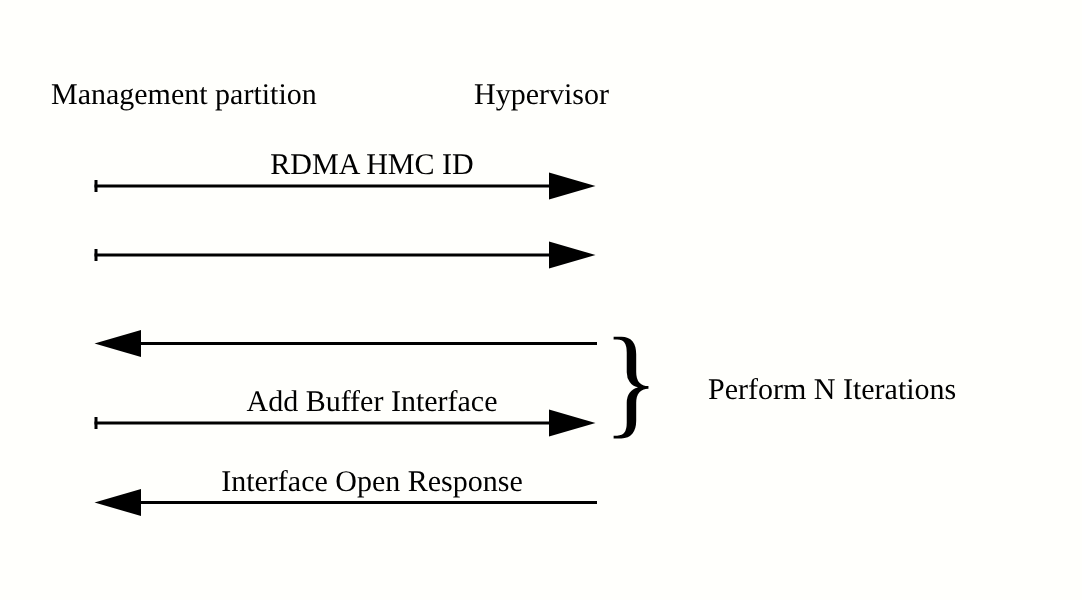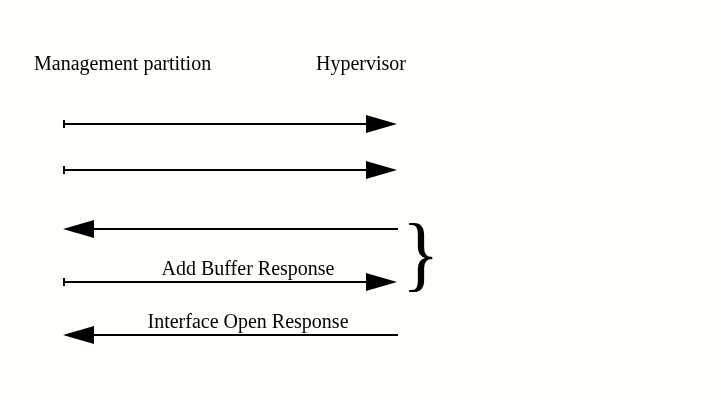--- a/index.html
+++ b/index.html
@@ -79,35 +79,37 @@
   }
 </style>
 </head>
 <body>
 
 <div class="canvas">
 
   <span class="actor actor-right">Hypervisor</span>
   <span class="actor actor-left">Management partition</span>
 
+  <span class="msg-label l1">RDMA HMC ID</span>
   <div class="line line-right a1"></div>
   <div class="tick tk a1"></div>
   <div class="head head-right hr a1"></div>
 
   <div class="line line-right a2"></div>
   <div class="tick tk a2"></div>
   <div class="head head-right hr a2"></div>
 
   <div class="line line-left a3"></div>
   <div class="head head-left hl a3"></div>
 
-  <span class="msg-label l4">Add Buffer Response</span>
+  <span class="msg-label l4">Add Buffer Interface</span>
   <div class="line line-right a4"></div>
   <div class="tick tk a4"></div>
   <div class="head head-right hr a4"></div>
 
   <span class="msg-label l5">Interface Open Response</span>
   <div class="line line-left a5"></div>
   <div class="head head-left hl a5"></div>
 
   <span class="brace">}</span>
+  <span class="brace-label">Perform N Iterations</span>
 
 </div>
 
 </body></html>

